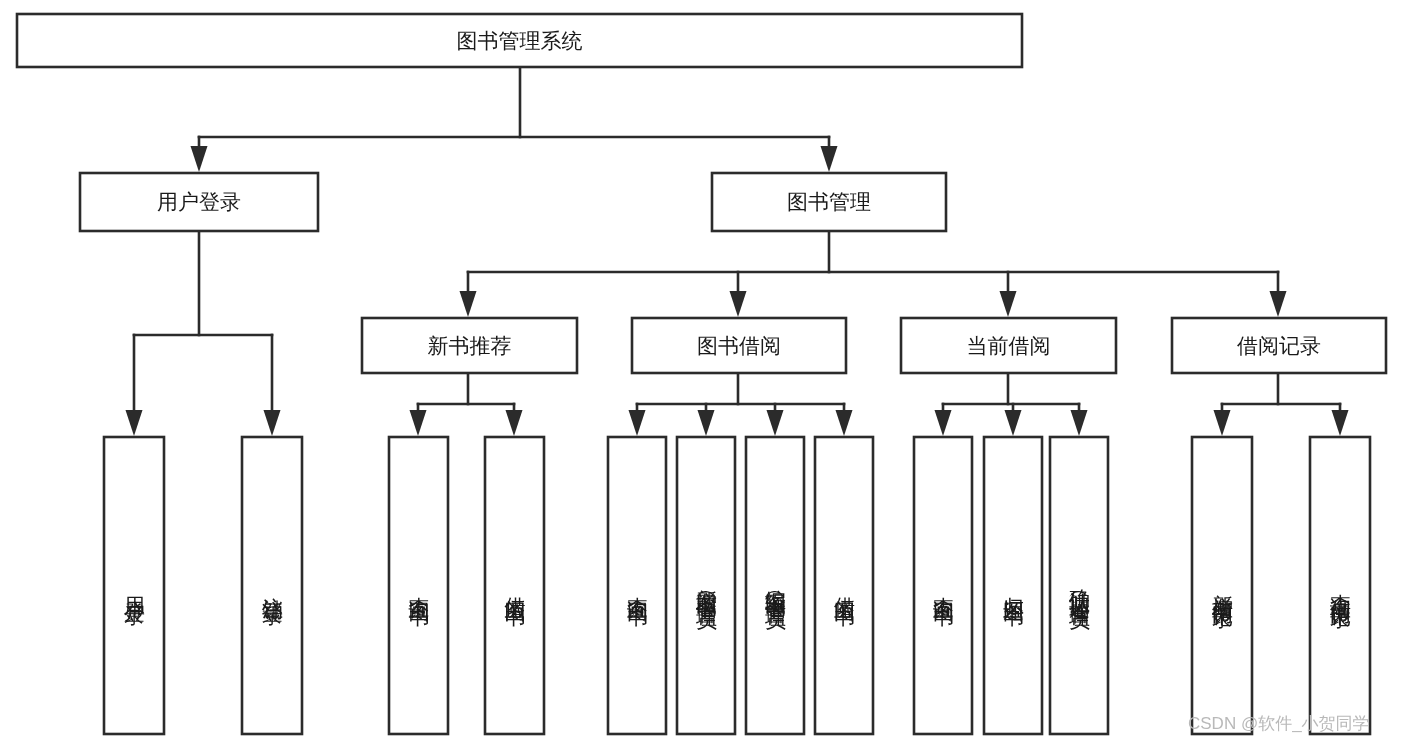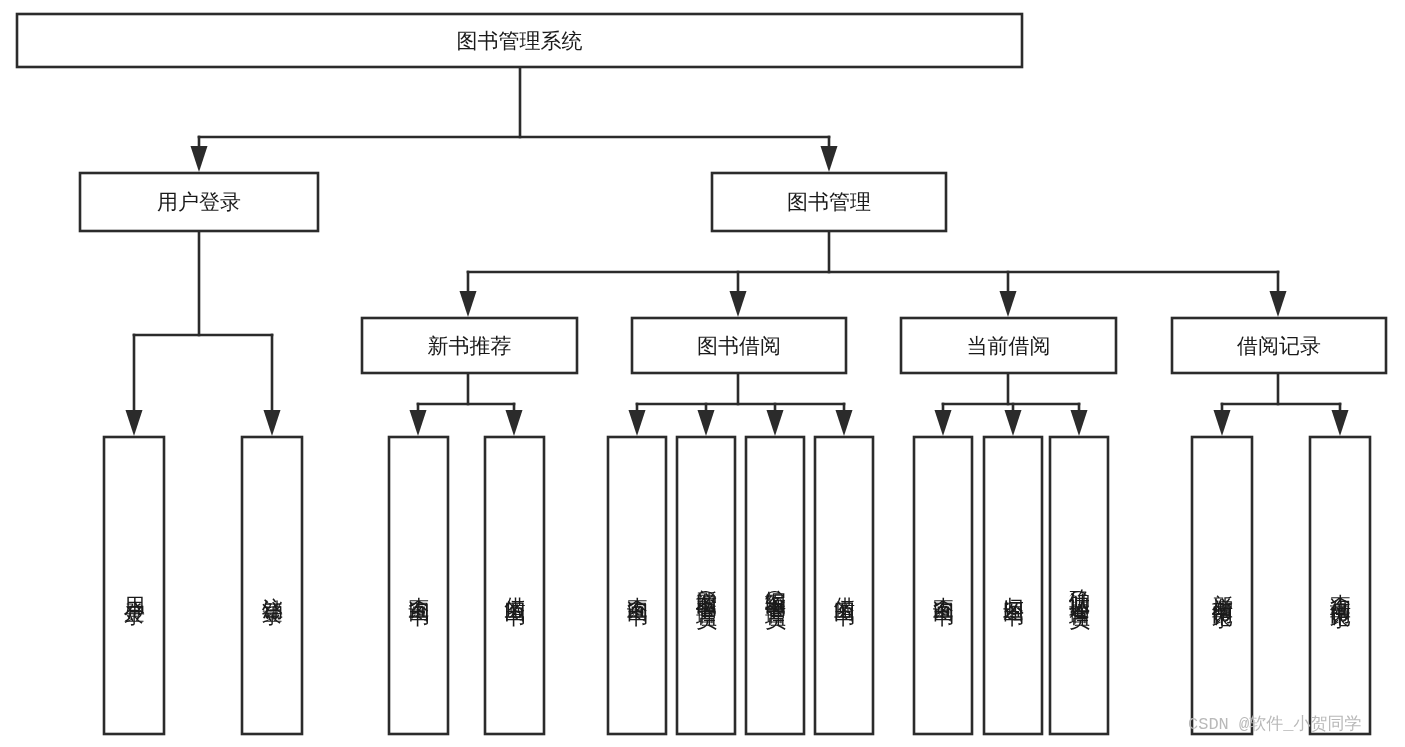--- a/index.html
+++ b/index.html
@@ -57,21 +57,21 @@
     color: #1a1a1a;
     display: flex;
     align-items: center;
     justify-content: center;
     white-space: nowrap;
     pointer-events: none;
     user-select: none;
   }
   .watermark {
     position: absolute;
-    font-family: Liberation Mono, monospace;
+    font-family: Liberation Sans, sans-serif;
     font-size: 17px;
     color: #b9b9b9;
     white-space: nowrap;
     left: 1188px;
     top: 712px;
   }
 </style>
 </head>
 <body>
 

